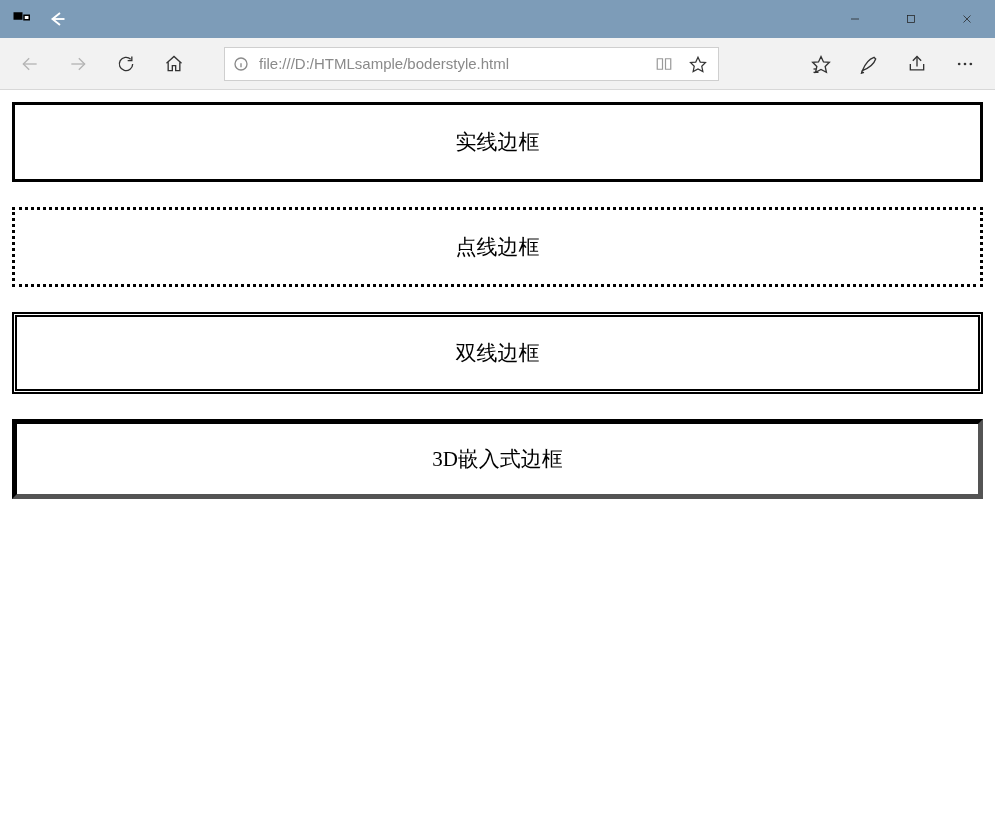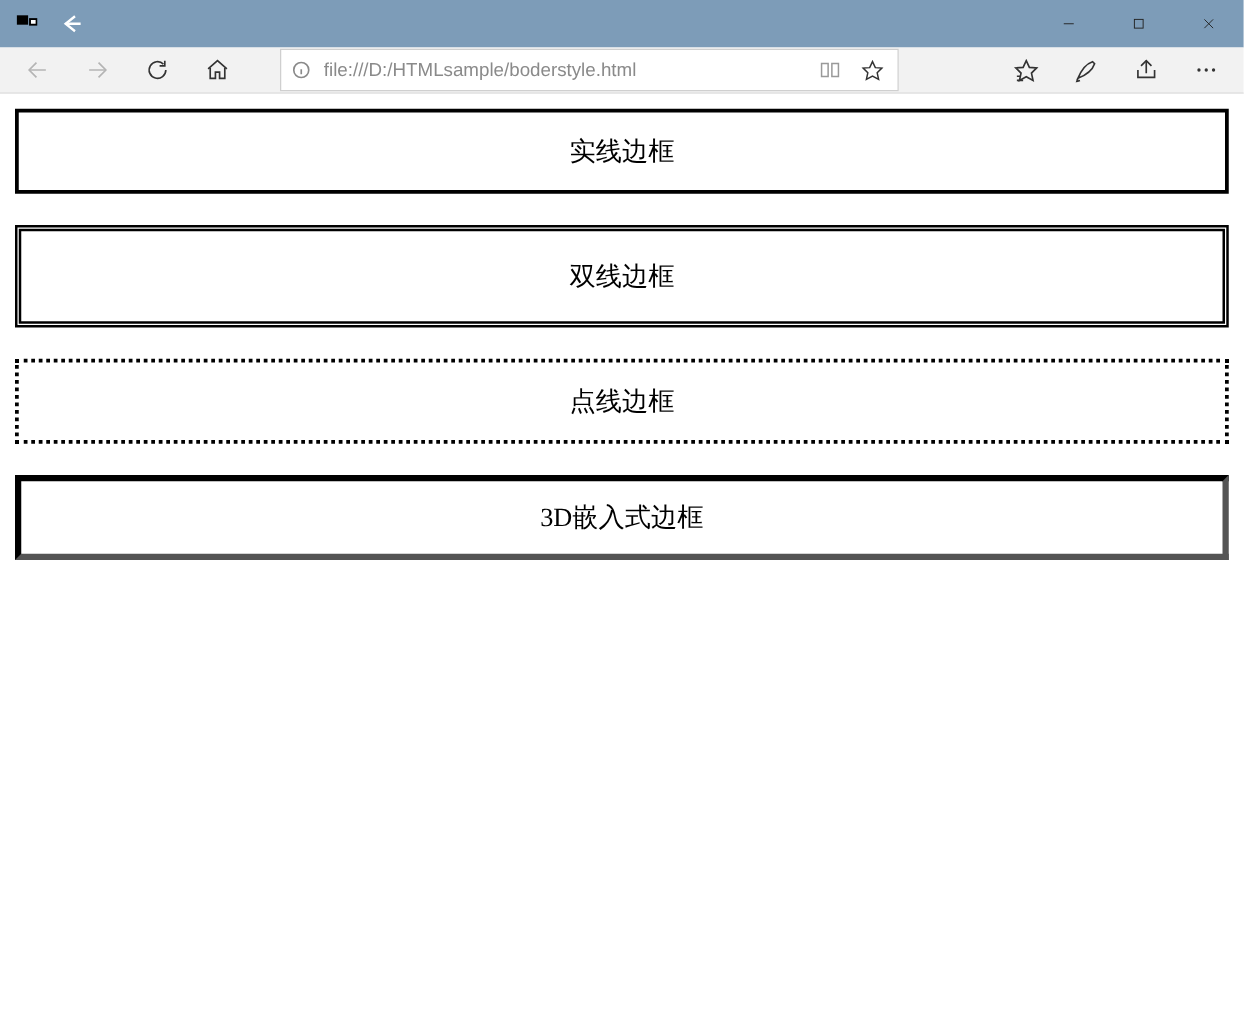--- a/index.html
+++ b/index.html
@@ -73,21 +73,21 @@
   .win-controls { display: flex; }
   .win-btn {
     width: 56px; height: 38px;
     display: flex; align-items: center; justify-content: center;
     color: #1a1a1a;
   }
   .win-btn svg { width: 12px; height: 12px; }
 
   
   .toolbar {
-    height: 37px;
+    height: 52px;
     background: #f2f2f2;
     border-bottom: 1px solid #d8d8d8;
     display: flex;
     align-items: center;
     padding: 0 8px;
     gap: 4px;
   }
   .tool-btn {
     width: 44px; height: 44px;
     display: flex; align-items: center; justify-content: center;
@@ -120,21 +120,21 @@
   .right-tool svg { width: 20px; height: 20px; }
 
   
   .viewport {
     background: #fff;
     height: calc(820px - 38px - 52px);
     overflow: auto;
     padding: 12px;
   }
   .demo-box {
-    height: 68px;
+    height: 80px;
     margin: 0 0 25px 0;
     display: flex;
     align-items: center;
     justify-content: center;
     font-family: SimSun, "宋体", serif;
     font-size: 21px;
     color: #000;
     background: #fff;
   }
   .b-solid  { border: 3px solid  #000; }
@@ -261,22 +261,22 @@
         <circle cx="12" cy="12" r="1.6"></circle>
         <circle cx="19" cy="12" r="1.6"></circle>
       </svg>
   </div>
 </div>
 
 <div class="viewport">
   <div class="demo-box b-solid">
       <span>实线边框</span>
     </div>
+  <div class="demo-box b-dotted">
+      <span>点线边框</span>
+    </div>
   <div class="demo-box b-double">
       <span>双线边框</span>
     </div>
-  <div class="demo-box b-dotted">
-      <span>点线边框</span>
-    </div>
   <div class="demo-box b-inset">
       <span>3D嵌入式边框</span>
     </div>
 </div>
 
 </body></html>

